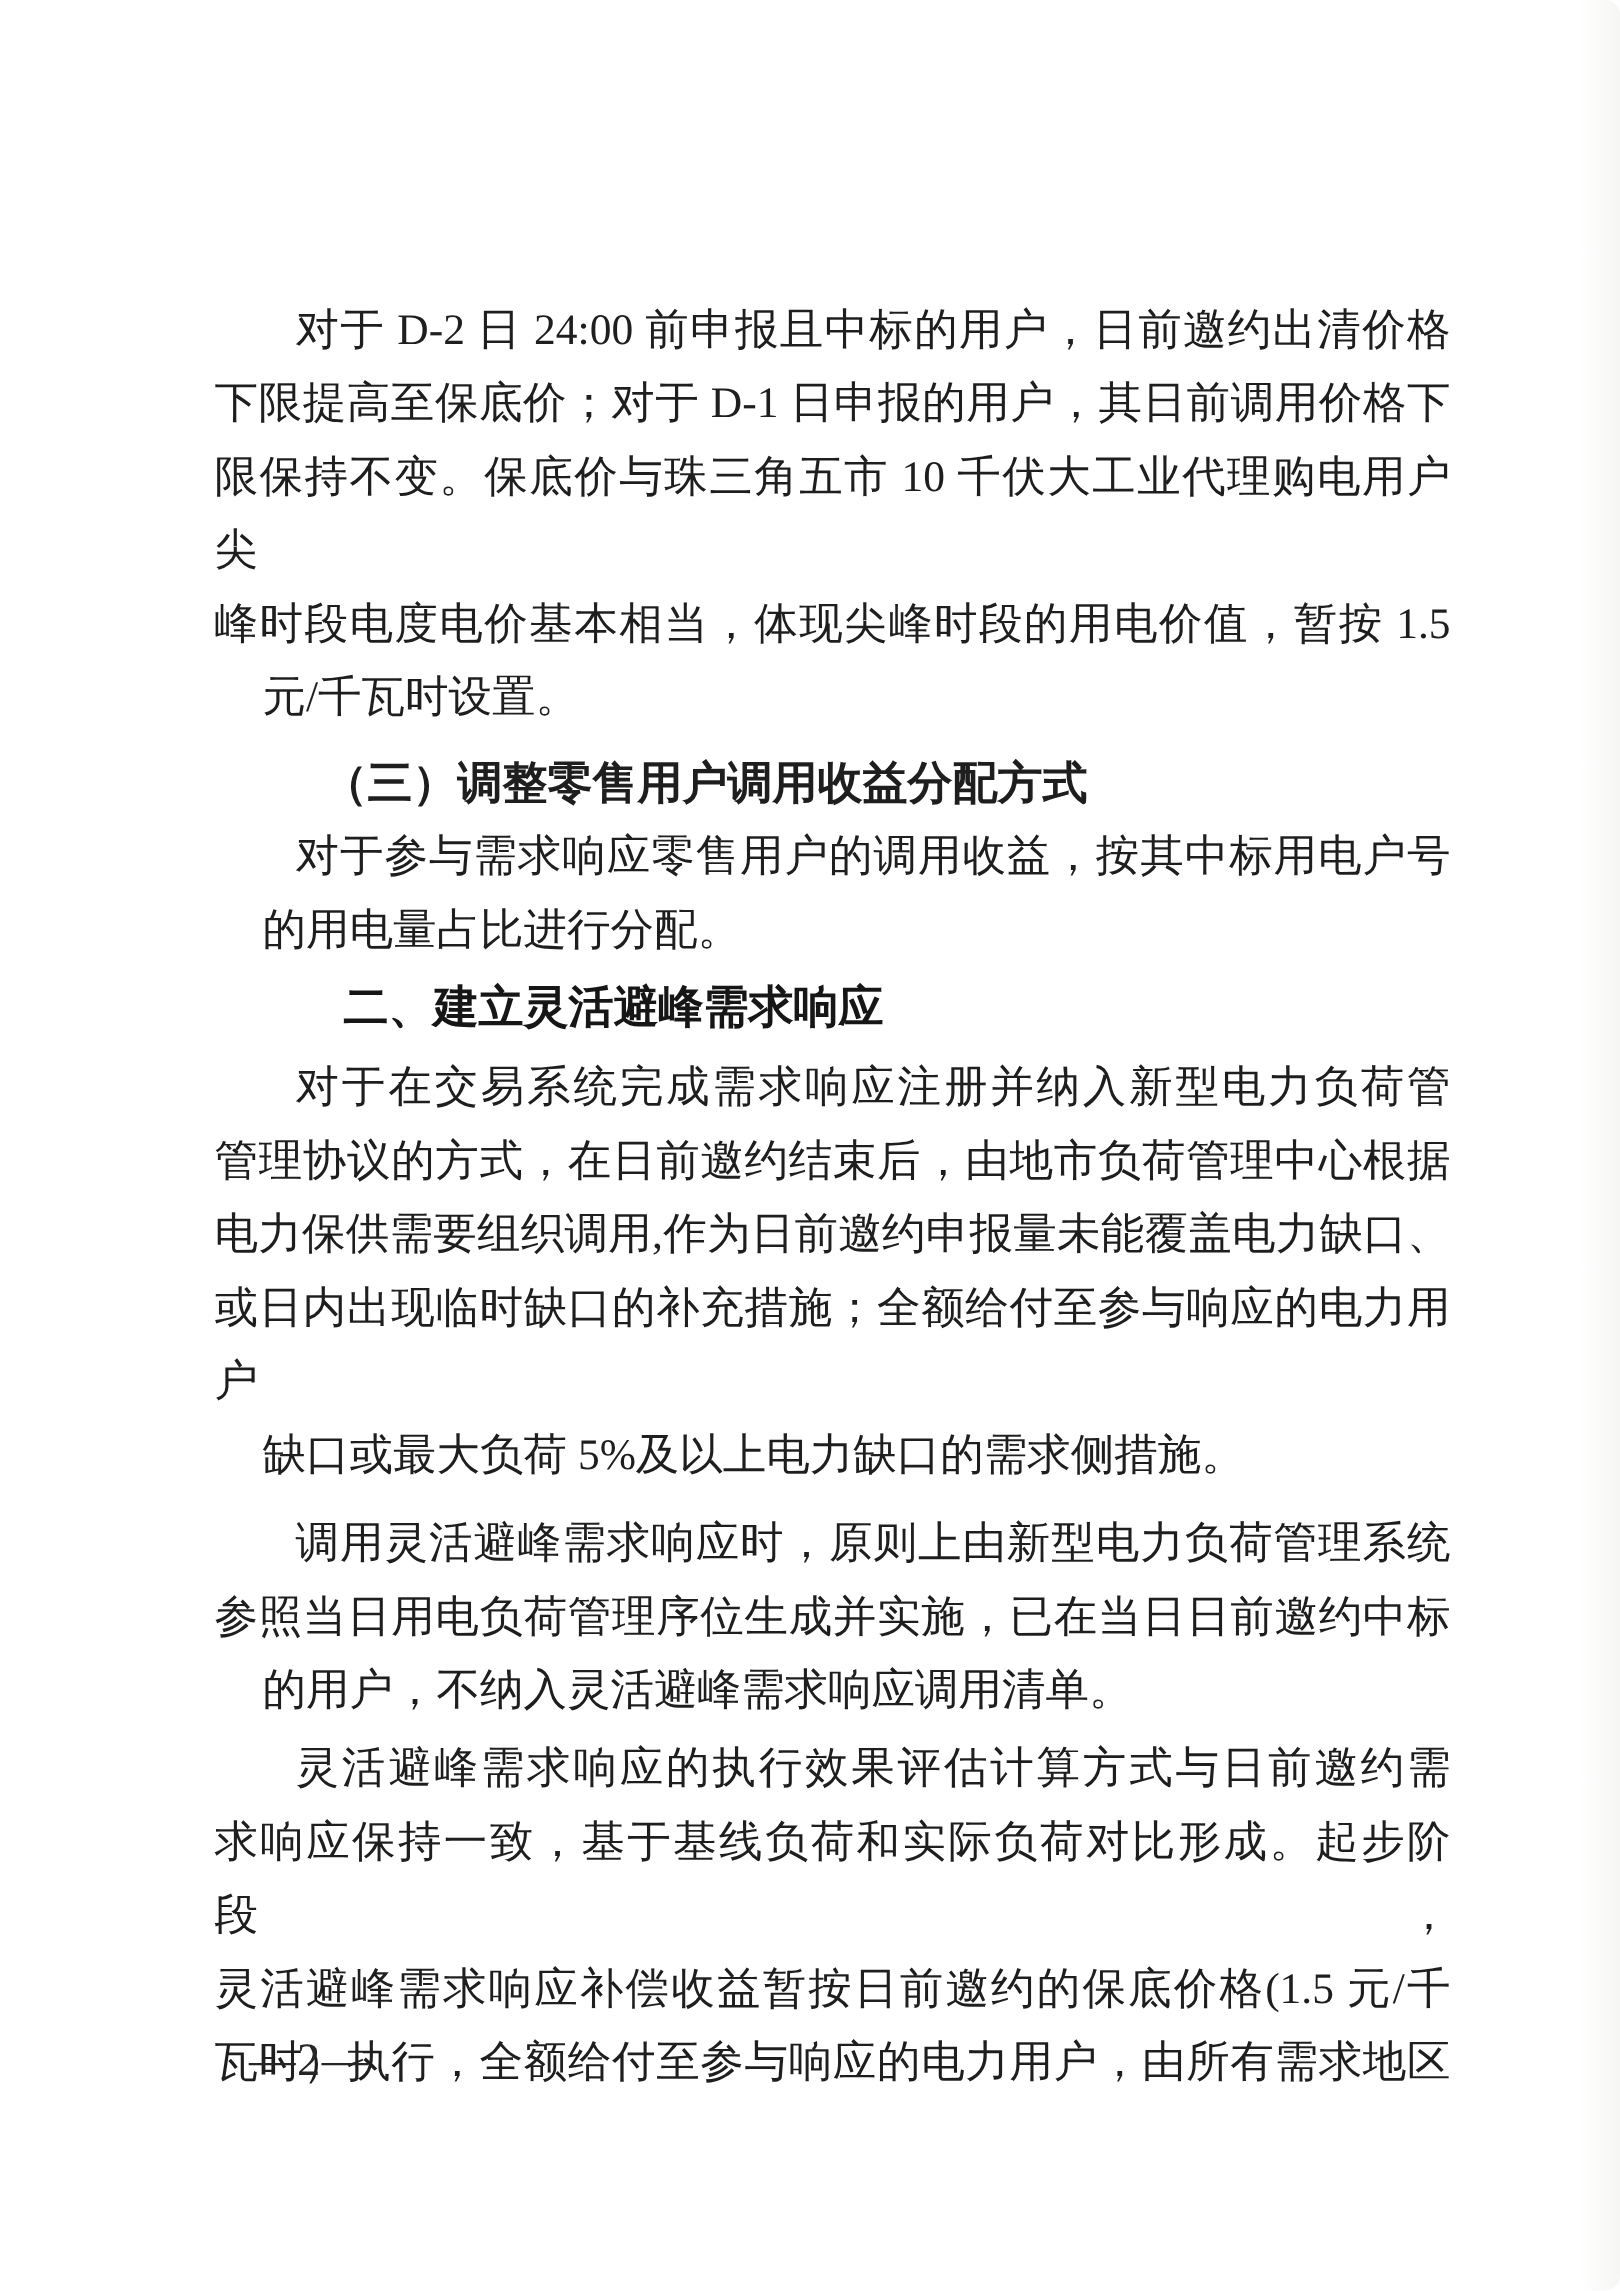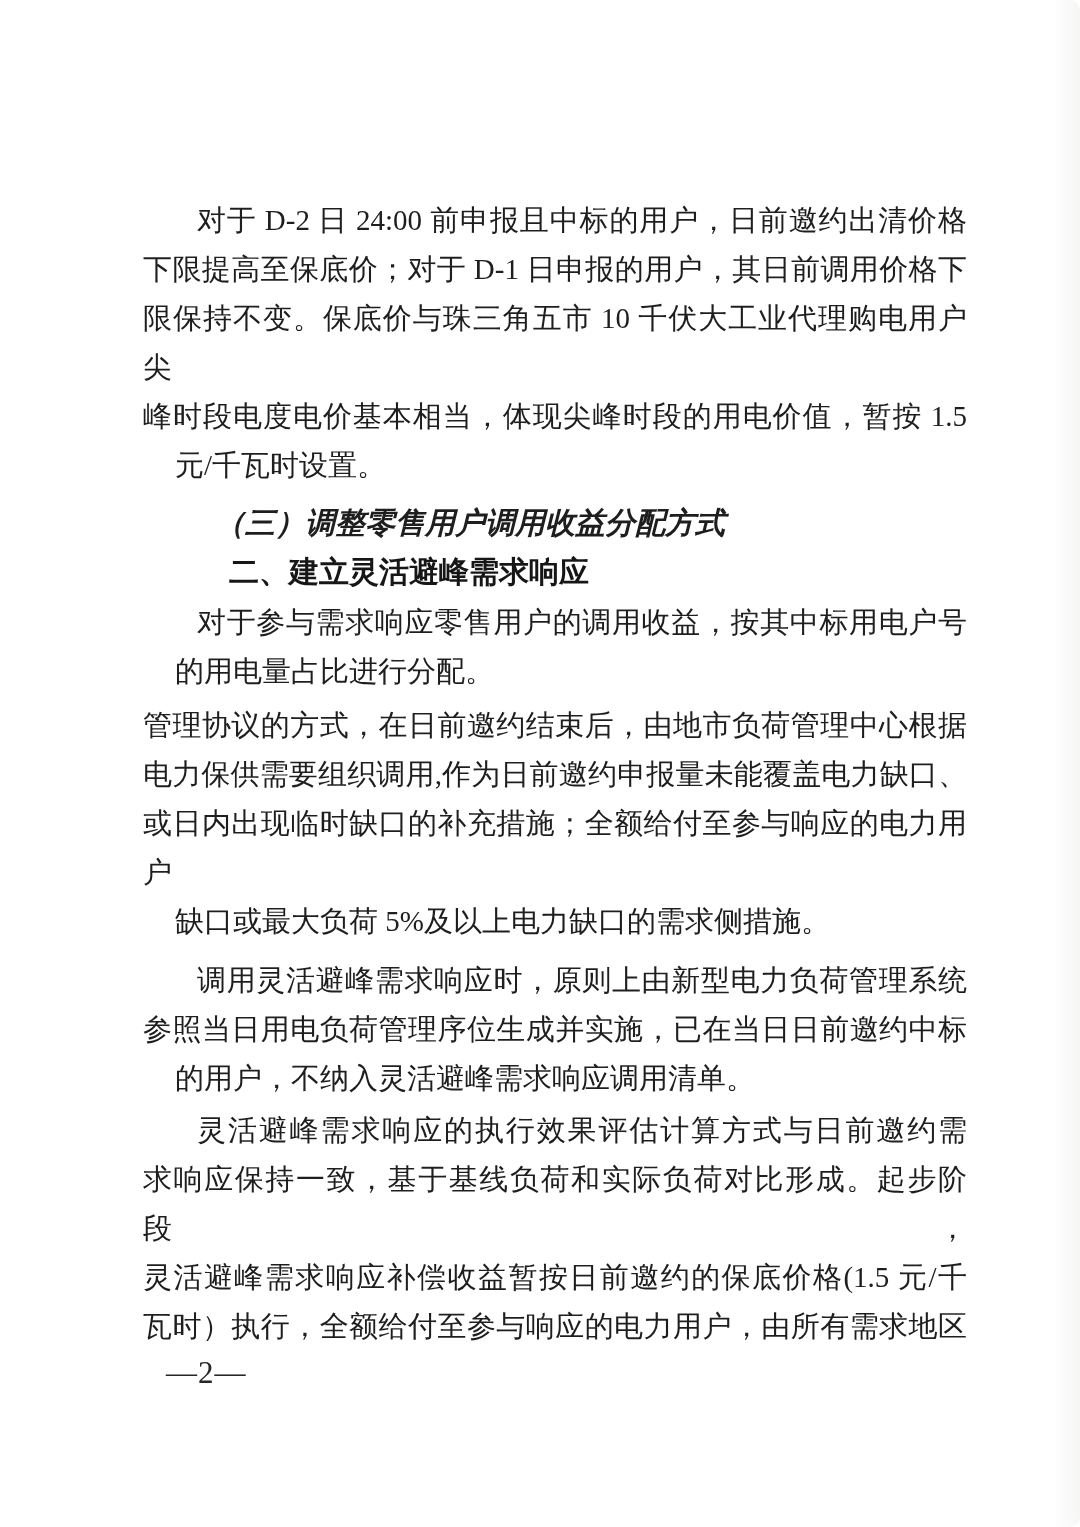--- a/index.html
+++ b/index.html
@@ -46,21 +46,20 @@
   .line.last {
     text-align: left;
     text-align-last: auto;
     margin-left: 32px;
   }
   .line.indent { text-indent: 54px; }
 
   .heading-kai {
     font-weight: 700;
     font-size: 30px;
-    font-style: italic;
   }
   .heading-kai .line.indent { text-indent: 40px; }
   .heading-kai .line, .heading-hei .line {
     text-align: left;
     text-align-last: auto;
   }
   .heading-hei {
     font-family: "Liberation Sans", sans-serif;
     font-weight: 700;
     font-size: 30px;
@@ -84,28 +83,29 @@
       <div class="block body">
         <div class="line indent">对于 D-2 日 24:00 前申报且中标的用户，日前邀约出清价格</div>
         <div class="line">下限提高至保底价；对于 D-1 日申报的用户，其日前调用价格下</div>
         <div class="line">限保持不变。保底价与珠三角五市 10 千伏大工业代理购电用户尖</div>
         <div class="line">峰时段电度电价基本相当，体现尖峰时段的用电价值，暂按 1.5</div>
         <div class="line last">元/千瓦时设置。</div>
       </div>
       <div class="block heading-kai">
         <div class="line indent last">（三）调整零售用户调用收益分配方式</div>
       </div>
+      <div class="block body">
+        <div class="line indent">对于参与需求响应零售用户的调用收益，按其中标用电户号</div>
+        <div class="line last">的用电量占比进行分配。</div>
+      </div>
       <div class="block heading-hei">
         <div class="line indent last">二、建立灵活避峰需求响应</div>
       </div>
       <div class="block body">
-        <div class="line indent">对于参与需求响应零售用户的调用收益，按其中标用电户号</div>
-        <div class="line last">的用电量占比进行分配。</div>
-      </div>
-      <div class="block body">
+        <div class="line indent">对于在交易系统完成需求响应注册并纳入新型电力负荷管</div>
         <div class="line">管理协议的方式，在日前邀约结束后，由地市负荷管理中心根据</div>
         <div class="line">电力保供需要组织调用,作为日前邀约申报量未能覆盖电力缺口、</div>
         <div class="line">或日内出现临时缺口的补充措施；全额给付至参与响应的电力用户</div>
         <div class="line last">缺口或最大负荷 5%及以上电力缺口的需求侧措施。</div>
       </div>
       <div class="block body">
         <div class="line indent">调用灵活避峰需求响应时，原则上由新型电力负荷管理系统</div>
         <div class="line">参照当日用电负荷管理序位生成并实施，已在当日日前邀约中标</div>
         <div class="line last">的用户，不纳入灵活避峰需求响应调用清单。</div>
       </div>

